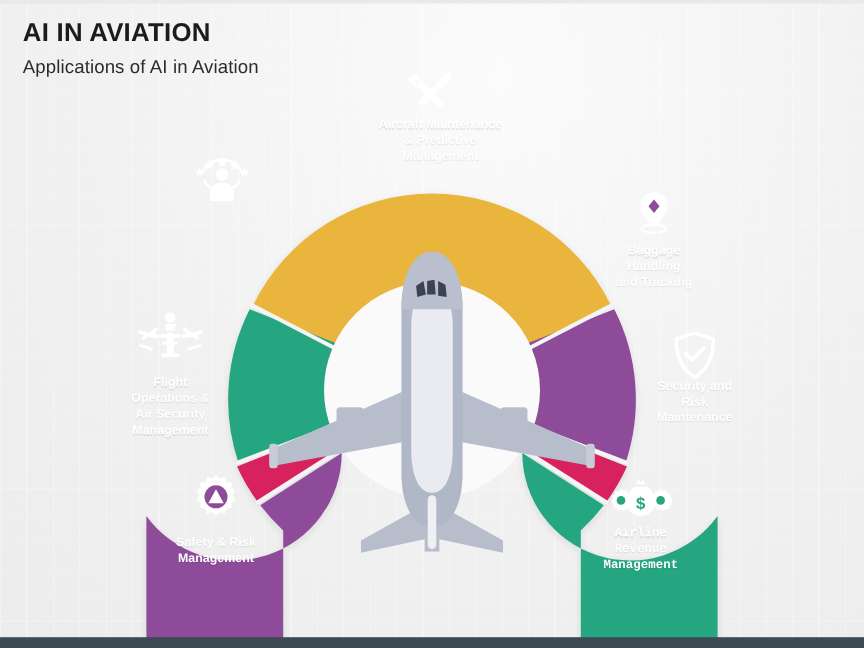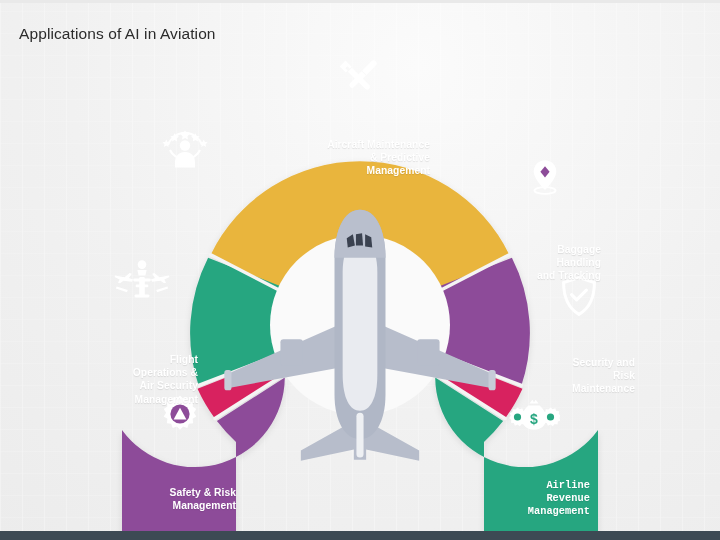--- a/index.html
+++ b/index.html
@@ -32,43 +32,44 @@
   }
   #subtitle{
     margin-top:9px; font-size:15.5px; color:#2b2b2b; font-weight:400;
     letter-spacing:.1px;
     text-align:right;
   }
   #chart{ position:absolute; left:0; top:0; width:720px; height:540px; z-index:3; }
   .seglabel{
     position:absolute; z-index:6; color:#ffffff;
     font-size:10.3px; font-weight:bold; line-height:1.28;
-    text-align:right; letter-spacing:.05px;
+    text-align:center; letter-spacing:.05px;
     text-shadow:0 1px 1px rgba(0,0,0,.10);
-    width:112px; pointer-events:none;margin-top:40px;
+    width:112px; pointer-events:none;
   }
   .segicon{ position:absolute; z-index:6; pointer-events:none; }
   #bottombar{
     position:absolute; left:0; bottom:0; width:720px; height:9px;
     background:#3d4a54; z-index:9;
   }
   #topedge{
     position:absolute; left:0; top:0; width:720px; height:3px;
     background:#e9e9e9; z-index:9;
   }
 </style>
 </head>
 <body style="background: rgb(241, 241, 241);">
 
 <div id="slide">
 
   <div id="watermark"></div>
   <div id="topedge"></div>
 
   <div id="titlewrap">
+    <div id="title">AI IN AVIATION</div>
     <div id="subtitle">Applications of AI in Aviation</div>
   </div>
 
   <svg id="chart" viewBox="0 0 720 540">
     <defs>
       <filter id="softshadow" x="-30%" y="-30%" width="160%" height="160%">
         <feDropShadow dx="0" dy="2" stdDeviation="3" flood-color="#000" flood-opacity="0.10"></feDropShadow>
       </filter>
     </defs>
 

